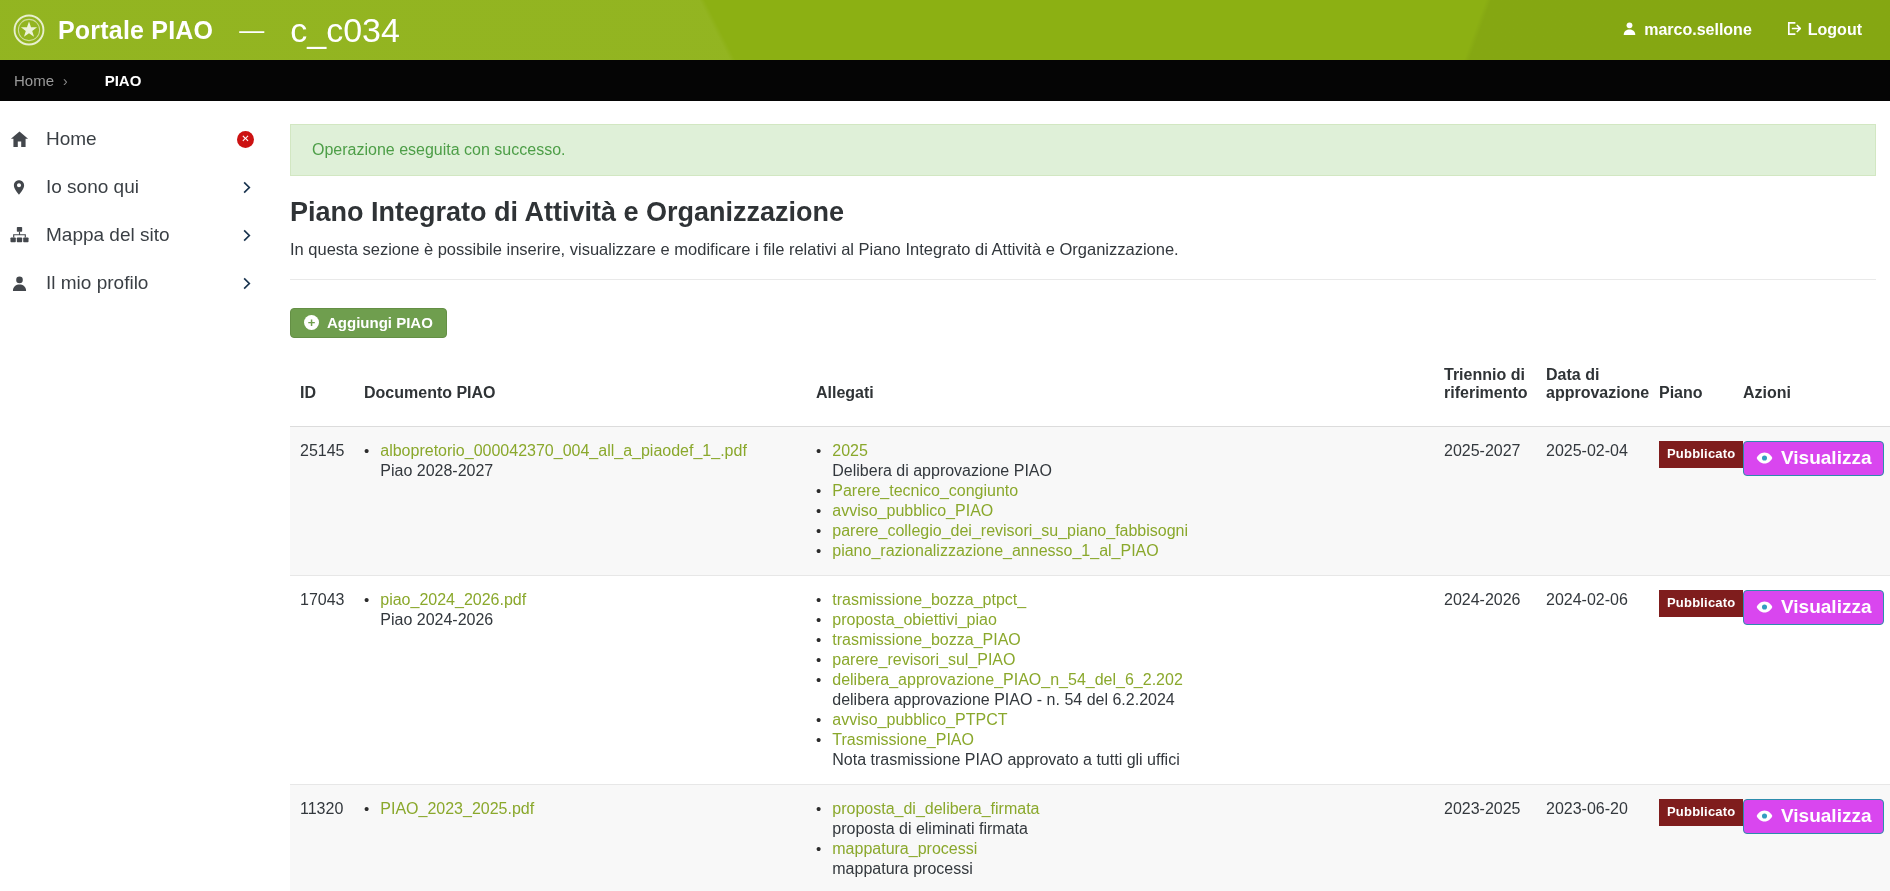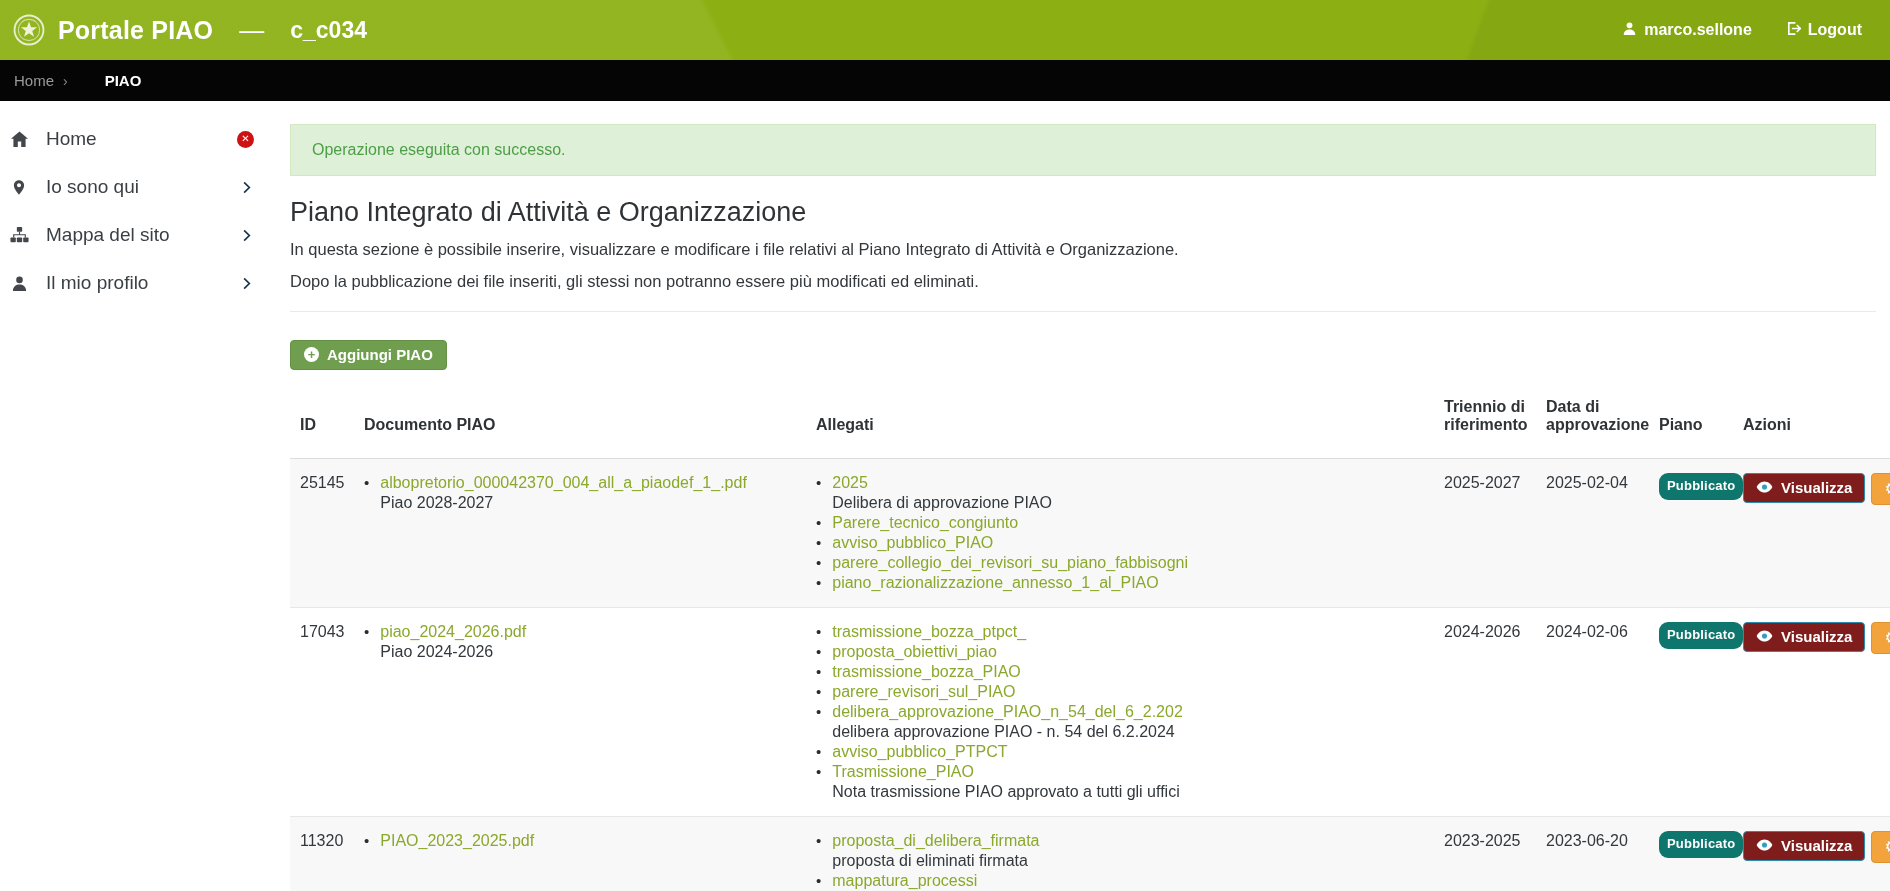--- a/index.html
+++ b/index.html
@@ -10,21 +10,21 @@
   .topbar { height:60px; background-color:#8cb013;
     background-image:
       linear-gradient(63deg, rgba(255,255,255,0.06) 0 38%, transparent 38.3%),
       linear-gradient(-70deg, rgba(0,0,0,0.05) 0 22%, transparent 22.3%);
     display:flex; align-items:center; justify-content:space-between;
     padding:0 28px 0 12px; color:#fff; }
   .brand { display:flex; align-items:center; gap:12px; }
   .emblem { width:34px; height:34px; display:inline-flex; opacity:.92; }
   .brand-title { font-size:25px; font-weight:700; letter-spacing:.2px; }
   .brand-sep { font-size:25px; font-weight:400; margin:0 14px; }
-  .brand-code { font-size:23px; font-weight:700; }
+  .brand-code { font-size:34px; font-weight:400; }
   .top-right { display:flex; align-items:center; gap:34px; font-size:16px; font-weight:700; }
   .top-right .tr-item { display:inline-flex; align-items:flex-start; gap:7px; cursor:pointer; }
   .top-right svg { display:block; }
 
   
   .breadcrumb { height:41px; background:#050505; display:flex; align-items:center;
     padding:0 14px; gap:9px; font-size:15px; }
   .breadcrumb .bc-home { color:#9a9a9a; text-decoration:none; cursor:pointer; }
   .breadcrumb .bc-sep { color:#8a8a8a; font-size:14px; }
   .breadcrumb .bc-current { color:#fff; font-weight:700;margin-left:28px; }
@@ -41,21 +41,21 @@
     line-height:1; }
   .chev { color:#17324d; display:inline-flex; }
 
   .main { flex:1; padding:23px 14px 0 30px; min-width:0; }
 
   
   .alert-success { background:#dff0d8; border:1px solid #d2e7c2; border-radius:0;
     color:#4d9e47; font-size:16px; padding:16px 21px; margin-bottom:21px; }
 
   
-  .page-title { font-size:27px; font-weight:400; color:#2f3336; margin:8px 0 12px; }
+  .page-title { font-size:27px; font-weight:700; color:#2f3336; margin:8px 0 12px; }
   .page-desc { font-size:16.5px; margin-bottom:13px; color:#33383d; }
   hr.divider { border:none; border-top:1px solid #e9e9e9; margin:20px 0 0; }
 
   
   .btn-add { margin-top:28px; display:inline-flex; align-items:center; gap:8px;
     background:#6f9e4e; border:1px solid #648f45; border-radius:4px; color:#fff;
     font-size:15px; font-weight:700; padding:5px 13px 6px; cursor:pointer;
     font-family:inherit; }
   .plus-circle { width:15px; height:15px; border-radius:50%; background:#fff; color:#6f9e4e;
     display:inline-flex; align-items:center; justify-content:center; font-size:13px;
@@ -72,26 +72,26 @@
   .col-id{width:64px;} .col-doc{width:452px;} .col-att{width:628px;}
   .col-tri{width:102px;} .col-date{width:113px;} .col-stato{width:84px;} .col-az{width:199px;}
 
   .bullet-item { display:flex; gap:11px; margin-bottom:0; }
   .bullet { color:#2c2c2c; font-size:15px; line-height:20px; }
   .f-link { color:#8aa82c; text-decoration:none; cursor:pointer; display:block; line-height:20px; word-wrap:break-word; }
   .f-sub { color:#33383d; line-height:20px; }
   .att-list { display:flex; flex-direction:column; }
 
   td.cell-date { white-space:nowrap; }
-  .status-badge { display:inline-block; background:#0f766e; color:#fff; font-size:13px;
-    font-weight:700; padding:3px 8px 4px; border-radius:9px; letter-spacing:.2px; }
+  .status-badge { display:inline-block; background:#7f1d1d; color:#fff; font-size:13px;
+    font-weight:700; padding:3px 8px 4px; border-radius:0; letter-spacing:.2px; }
 
   .actions { display:flex; gap:6px; align-items:flex-start; }
-  .btn-view { display:inline-flex; align-items:center; gap:8px; background:#7f1d1d;
-    border:1px solid #2d8cad; border-radius:4px; color:#fff; font-size:15px; font-weight:700;
+  .btn-view { display:inline-flex; align-items:center; gap:8px; background:#d946ef;
+    border:1px solid #2d8cad; border-radius:4px; color:#fff; font-size:19px; font-weight:700;
     padding:5px 12px 6px; cursor:pointer; white-space:nowrap; font-family:inherit; }
   .btn-gear { display:inline-flex; align-items:center; justify-content:center; background:#f3a33c;
     border:1px solid #e0922e; border-radius:4px; color:#fff; font-size:16px; font-weight:700;
     padding:5px 12px 6px; cursor:pointer; font-family:inherit; }
 </style>
 </head>
 <body>
 
 <header class="topbar">
   <div class="brand">
@@ -189,21 +189,20 @@
           </svg>
       </span>
     </div>
   </aside>
 
   <main class="main">
     <div class="alert-success">Operazione eseguita con successo.</div>
 
     <h1 class="page-title">Piano Integrato di Attività e Organizzazione</h1>
     <p class="page-desc">In questa sezione è possibile inserire, visualizzare e modificare i file relativi al Piano Integrato di Attività e Organizzazione.</p>
-    <p class="page-desc">Dopo la pubblicazione dei file inseriti, gli stessi non potranno essere più modificati ed eliminati.</p>
 
     <hr class="divider">
 
     <button class="btn-add">
       <span class="plus-circle">+</span>
       <span>Aggiungi PIAO</span>
     </button>
 
     <table class="piao">
       <colgroup>

